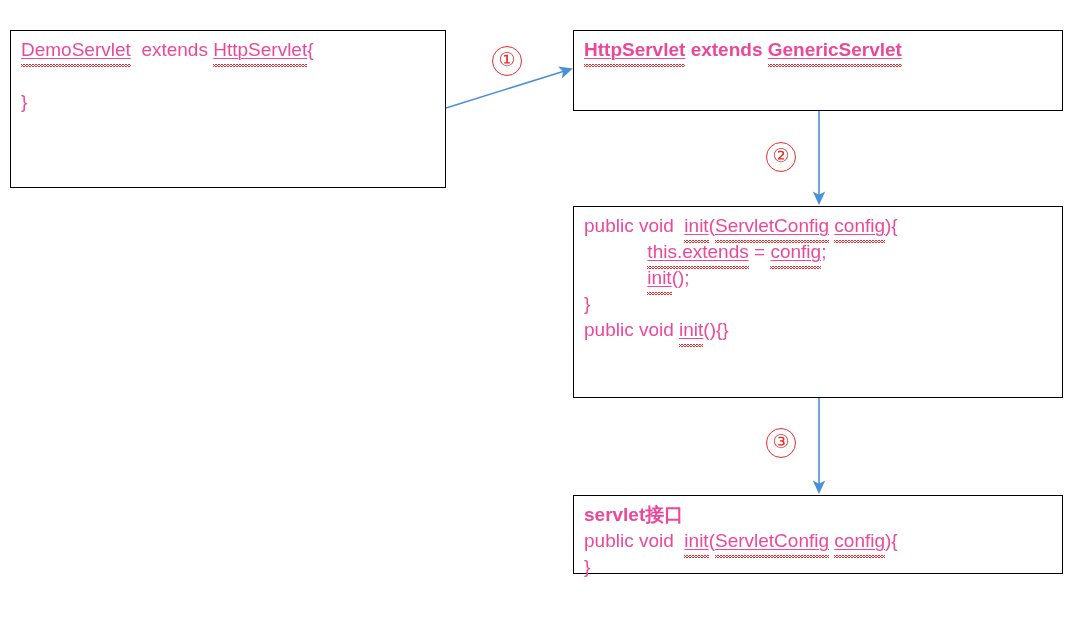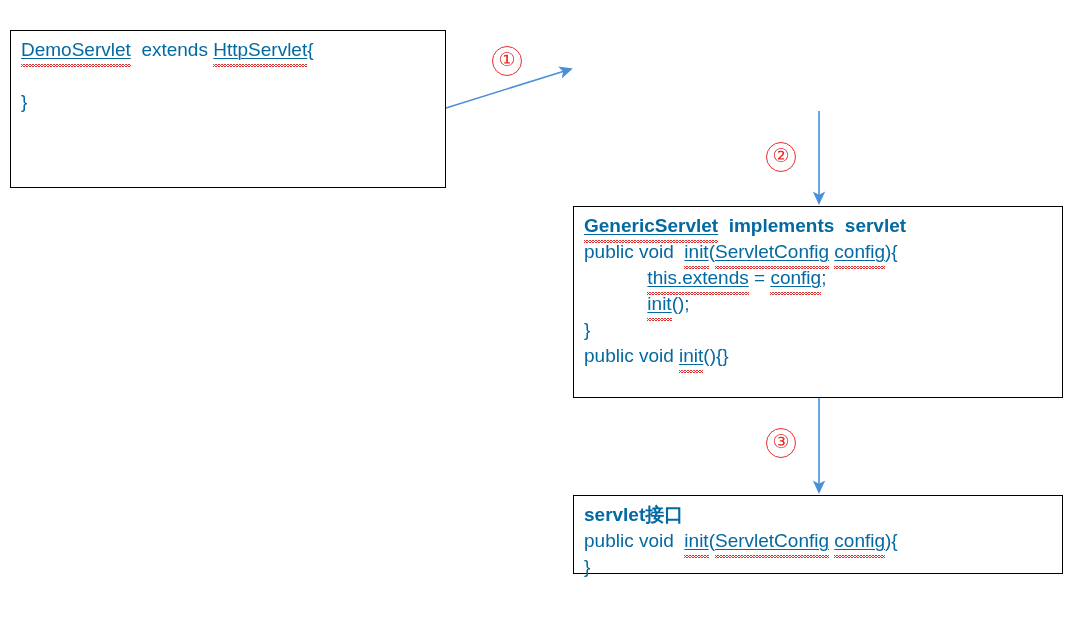--- a/index.html
+++ b/index.html
@@ -22,21 +22,21 @@
   }
   .code-box {
     position: absolute;
     box-sizing: border-box;
     border: 1px solid #000000;
     background: #ffffff;
     padding: 6px 0 0 10px;
     font-family: "Liberation Sans", sans-serif;
     font-size: 19px;
     line-height: 26px;
-    color: #0369a1;
+    color: #ec4899;
     white-space: nowrap;
   }
   .code-line {
     height: 26px;
     white-space: pre;
   }
   .code-line.bold { font-weight: bold; }
   .code-line.blank { visibility: hidden; }
 
   
@@ -100,23 +100,25 @@
 <body>
 
 <div class="canvas">
 
   <div class="code-box" id="box-demoservlet">
     <div class="code-line"><span class="u sp">DemoServlet</span>  extends <span class="u sp">HttpServlet</span>{</div>
     <div class="code-line blank">&nbsp;</div>
     <div class="code-line">}</div>
   </div>
 
+  <div class="code-box" id="box-httpservlet">
+    <div class="code-line bold"><span class="u sp">HttpServlet</span> extends <span class="u sp">GenericServlet</span></div>
+  </div>
 
   <div class="code-box" id="box-genericservlet">
-    <div class="code-line bold"><span class="u sp">GenericServlet</span>  implements  servlet</div>
     <div class="code-line">public void  <span class="u sp">init</span>(<span class="u sp">ServletConfig</span> <span class="u sp">config</span>){</div>
     <div class="code-line">&nbsp;&nbsp;&nbsp;&nbsp;&nbsp;&nbsp;&nbsp;&nbsp;&nbsp;&nbsp;&nbsp;&nbsp;<span class="u sp">this.extends</span> = <span class="u sp">config</span>;</div>
     <div class="code-line">&nbsp;&nbsp;&nbsp;&nbsp;&nbsp;&nbsp;&nbsp;&nbsp;&nbsp;&nbsp;&nbsp;&nbsp;<span class="u sp">init</span>();</div>
     <div class="code-line">}</div>
     <div class="code-line">public void <span class="u sp">init</span>(){}</div>
   </div>
 
   <div class="code-box" id="box-servlet">
     <div class="code-line bold">servlet接口</div>
     <div class="code-line">public void  <span class="u sp">init</span>(<span class="u sp">ServletConfig</span> <span class="u sp">config</span>){</div>

